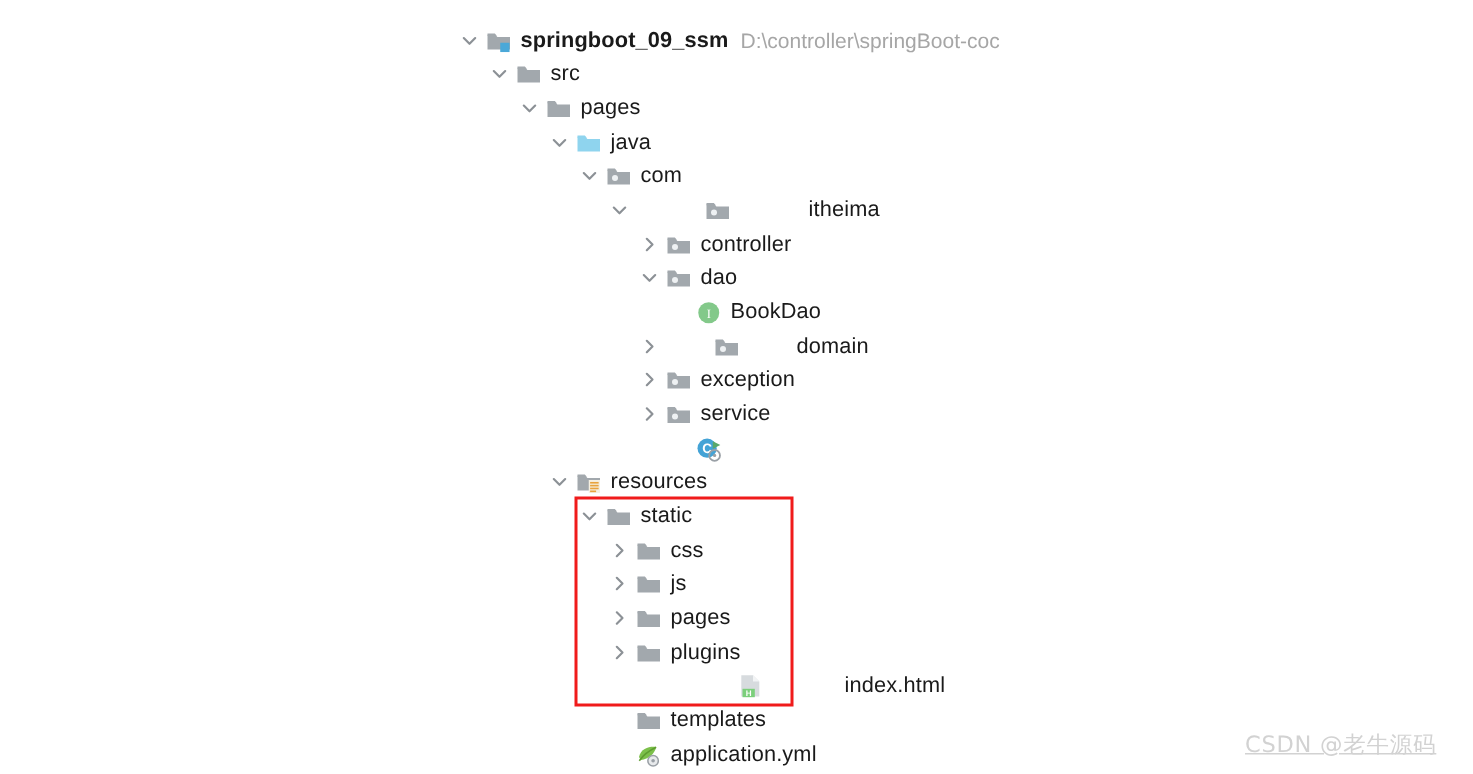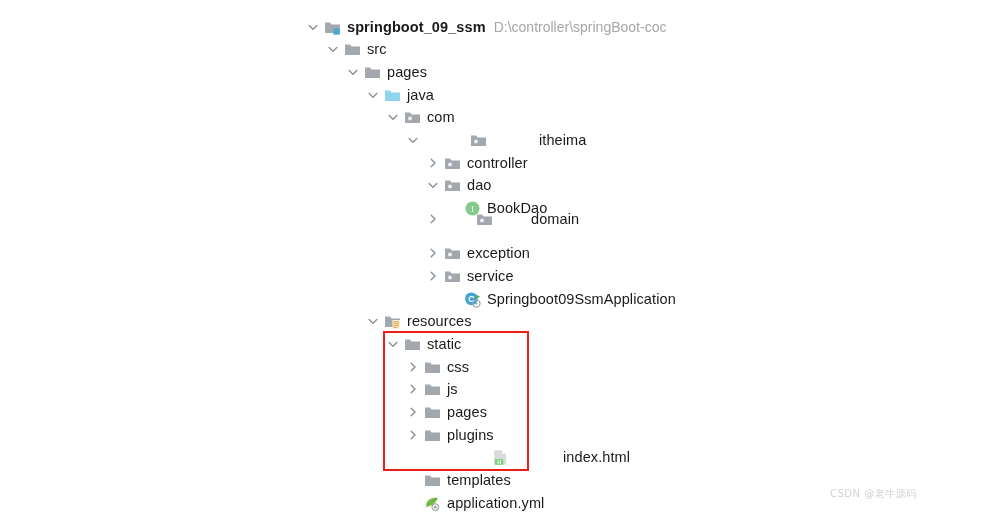--- a/index.html
+++ b/index.html
@@ -48,25 +48,26 @@
     margin-left:8px;
   }
   #hl{
     position:absolute;
     border:2px solid #f01b1b;
     box-sizing:border-box;
     pointer-events:none;
   }
   #wm{
     position:absolute;
-    font-size:10px;
+    font-size:15px;
     color:#d2d2d2;
     letter-spacing:0.5px;
     font-family:"DejaVu Sans",sans-serif;
     white-space:nowrap;
+    text-decoration:underline;
   }
 </style>
 </head>
 <body>
 
 <div id="tree">
     <div class="row" style="left: 306px; top: 16px;">
       <span class="chev">
         <svg width="14" height="14" viewBox="0 0 14 14" xmlns="http://www.w3.org/2000/svg">
           <path d="M3.2 5.4 L7 9.2 L10.8 5.4" fill="none" stroke="#8c9196" stroke-width="1.45" stroke-linecap="round" stroke-linejoin="round"></path>
@@ -187,21 +188,21 @@
     <div class="row" style="left: 446px; top: 197px;">
       <span class="chev"></span>
       <span class="ico">
         <svg width="17" height="17" viewBox="0 0 17 17" xmlns="http://www.w3.org/2000/svg">
           <circle cx="8.5" cy="8.5" r="7" fill="#83c98a"></circle>
           <text x="8.5" y="12" font-size="8.4" font-family="Liberation Serif, serif" fill="#ffffff" text-anchor="middle">I</text>
         </svg>
       </span>
       <span class="lbl">BookDao</span>
     </div>
-    <div class="row" style="left: 426px; top: 208px; gap: 32px;">
+    <div class="row" style="left: 426px; top: 220px; gap: 32px;">
       <span class="chev">
         <svg width="14" height="14" viewBox="0 0 14 14" xmlns="http://www.w3.org/2000/svg">
           <path d="M5.2 3.2 L9.0 7 L5.2 10.8" fill="none" stroke="#8c9196" stroke-width="1.45" stroke-linecap="round" stroke-linejoin="round"></path>
         </svg>
       </span>
       <span class="ico">
         <svg width="17" height="17" viewBox="0 0 17 17" xmlns="http://www.w3.org/2000/svg">
           <path d="M1 4.2 L1 14 L16 14 L16 5.6 L7.6 5.6 L6.3 4.2 Z" fill="#a2a8ad"></path>
           <path d="M1 3.4 L5.9 3.4 L7.2 4.8 L1 4.8 Z" fill="#a2a8ad"></path>
           <circle cx="6" cy="9.6" r="2" fill="#eef1f3"></circle>
@@ -243,21 +244,20 @@
       <span class="chev"></span>
       <span class="ico">
         <svg width="17" height="17" viewBox="0 0 17 17" xmlns="http://www.w3.org/2000/svg">
           <circle cx="7.4" cy="7.8" r="6.4" fill="#44a3d6"></circle>
           <text x="7.4" y="11.1" font-size="9" font-weight="bold" font-family="Liberation Sans, sans-serif" fill="#ffffff" text-anchor="middle">C</text>
           <path d="M11.2 3.2 L16.2 5.7 L11.2 8.2 Z" fill="#59a869"></path>
           <circle cx="12.4" cy="12.6" r="3.6" fill="none" stroke="#9aa0a6" stroke-width="1.2"></circle>
           <circle cx="12.4" cy="12.6" r="1.1" fill="#9aa0a6"></circle>
         </svg>
       </span>
-      <span class="lbl">Springboot09SsmApplication</span>
     </div>
     <div class="row" style="left: 366px; top: 310px;">
       <span class="chev">
         <svg width="14" height="14" viewBox="0 0 14 14" xmlns="http://www.w3.org/2000/svg">
           <path d="M3.2 5.4 L7 9.2 L10.8 5.4" fill="none" stroke="#8c9196" stroke-width="1.45" stroke-linecap="round" stroke-linejoin="round"></path>
         </svg>
       </span>
       <span class="ico">
         <svg width="17" height="17" viewBox="0 0 17 17" xmlns="http://www.w3.org/2000/svg">
           <path d="M1 4.2 L1 14 L16 14 L16 5.6 L7.6 5.6 L6.3 4.2 Z" fill="#a2a8ad"></path>

